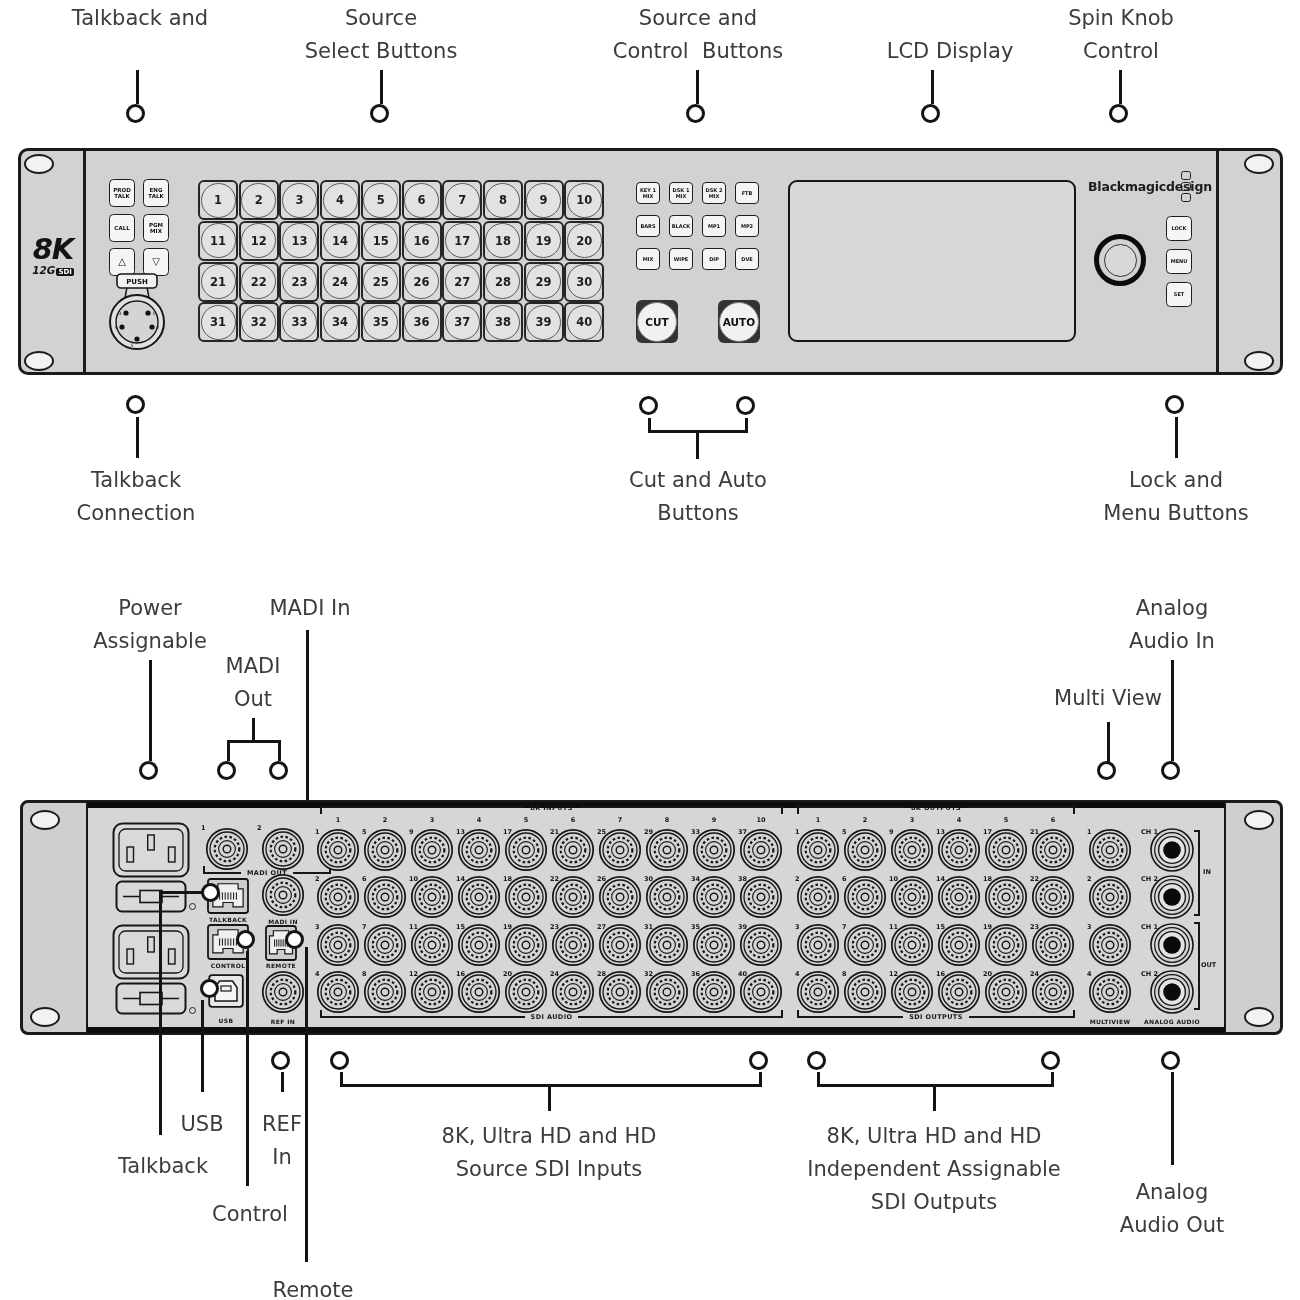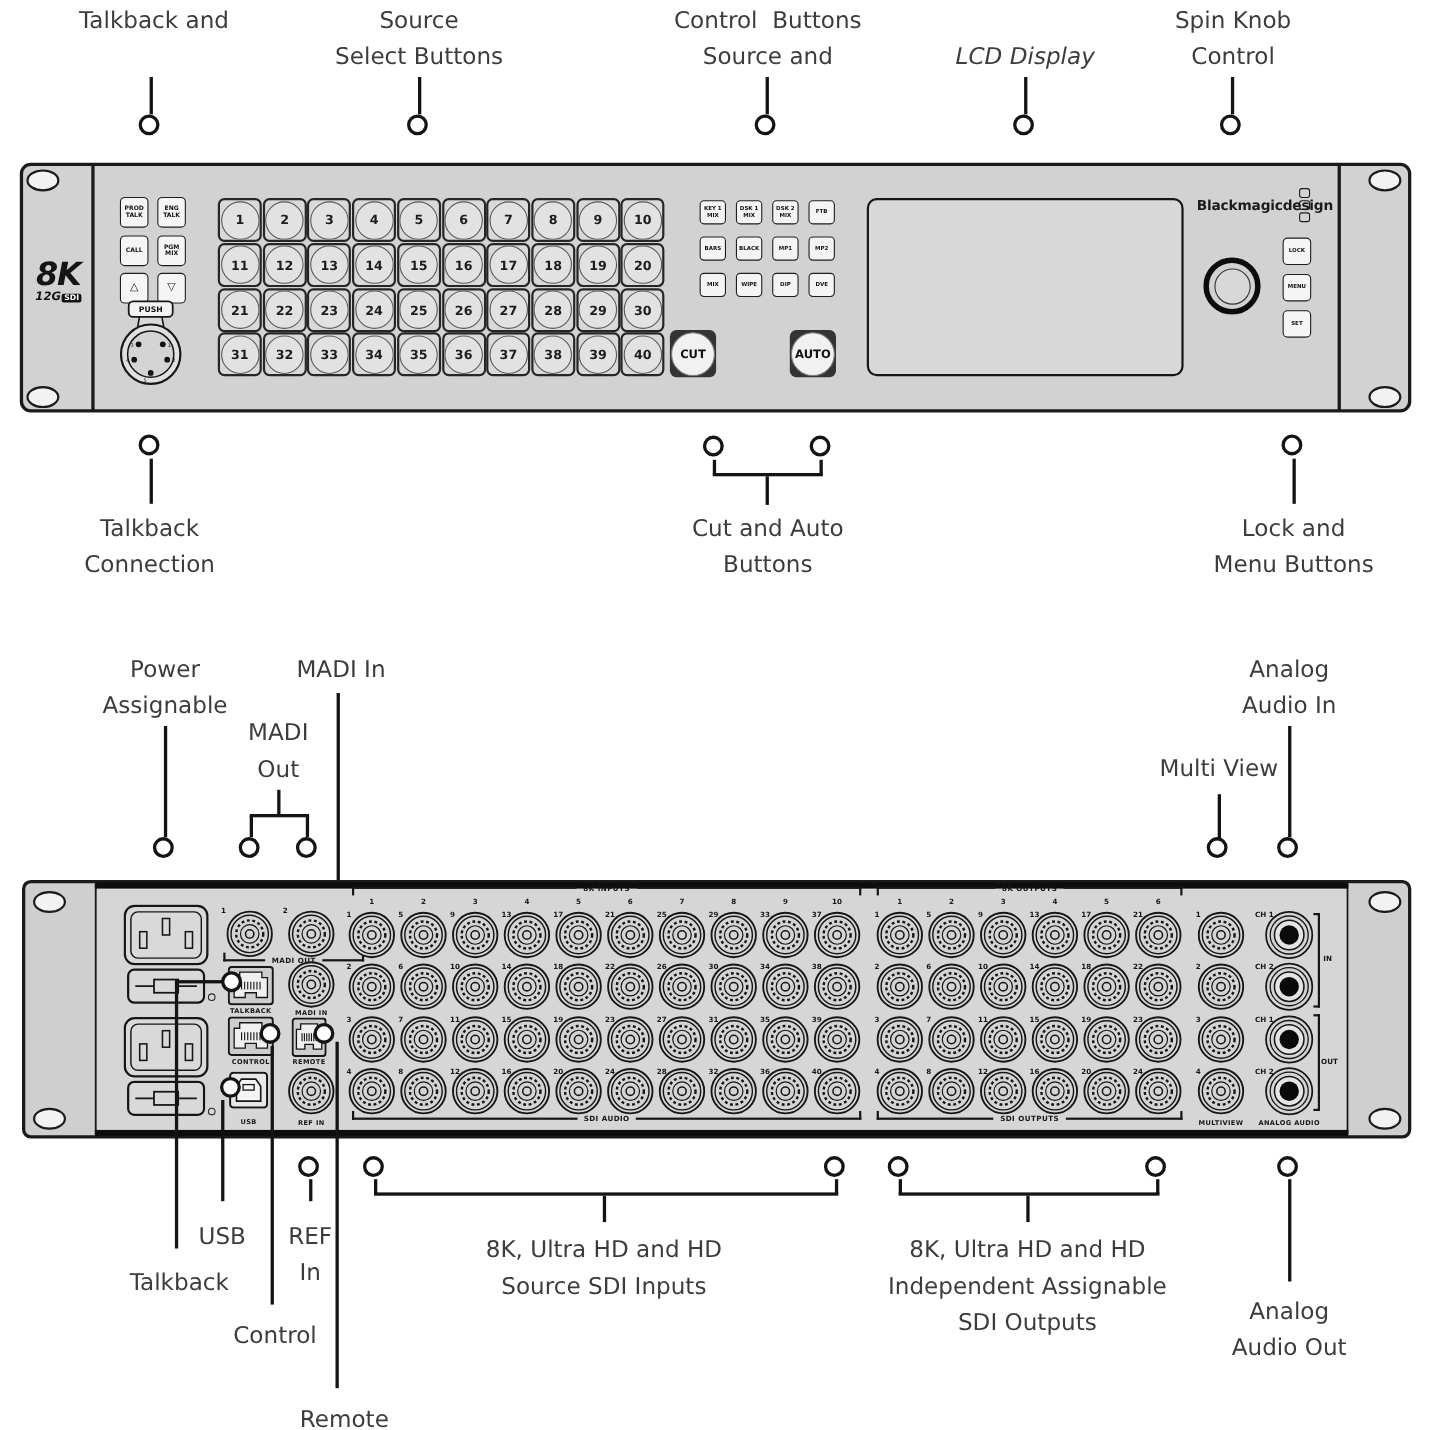--- a/index.html
+++ b/index.html
@@ -63,24 +63,24 @@
 <div id="stage">
 
   <div class="co-text" style="left:10px;top:2px;width:260px;">
     <div>Talkback and</div>
   </div>
   <div class="co-text" style="left:251px;top:2px;width:260px;">
     <div>Source</div>
     <div>Select Buttons</div>
   </div>
   <div class="co-text" style="left:568px;top:2px;width:260px;">
+    <div>Source and</div>
     <div>Control  Buttons</div>
-    <div>Source and</div>
-  </div>
-  <div class="co-text" style="left:802px;top:35px;width:260px;font-style:italic;">
+  </div>
+  <div class="co-text" style="left:820px;top:35px;width:260px;">
     <div>LCD Display</div>
   </div>
   <div class="co-text" style="left:991px;top:2px;width:260px;">
     <div>Spin Knob</div>
     <div>Control</div>
   </div>
 
   <div class="co-vline" style="left:135.5px;top:70px;height:34px;"></div>
   <div class="co-circle" style="left:126px;top:104px;"></div>
   <div class="co-vline" style="left:379.5px;top:70px;height:34px;"></div>
@@ -302,21 +302,21 @@
         <div>WIPE</div>
       </div>
       <div class="fn-btn" style="left: 702px; top: 248px;">
         <div>DIP</div>
       </div>
       <div class="fn-btn" style="left: 735px; top: 248px;">
         <div>DVE</div>
       </div>
     </div>
 
-  <div class="bigbtn" style="left:609px;top:300px;">
+  <div class="bigbtn" style="left:636px;top:300px;">
     <div class="cap">CUT</div>
   </div>
   <div class="bigbtn" style="left:718px;top:300px;">
     <div class="cap">AUTO</div>
   </div>
 
   <div class="lcd" style="left:788px;top:180px;width:288px;height:162px;"></div>
 
   <div class="brand" style="left:1088px;top:179px;">Blackmagicdesign</div>
   <div class="brand-bar" style="left:1181px;top:171px;"></div>

